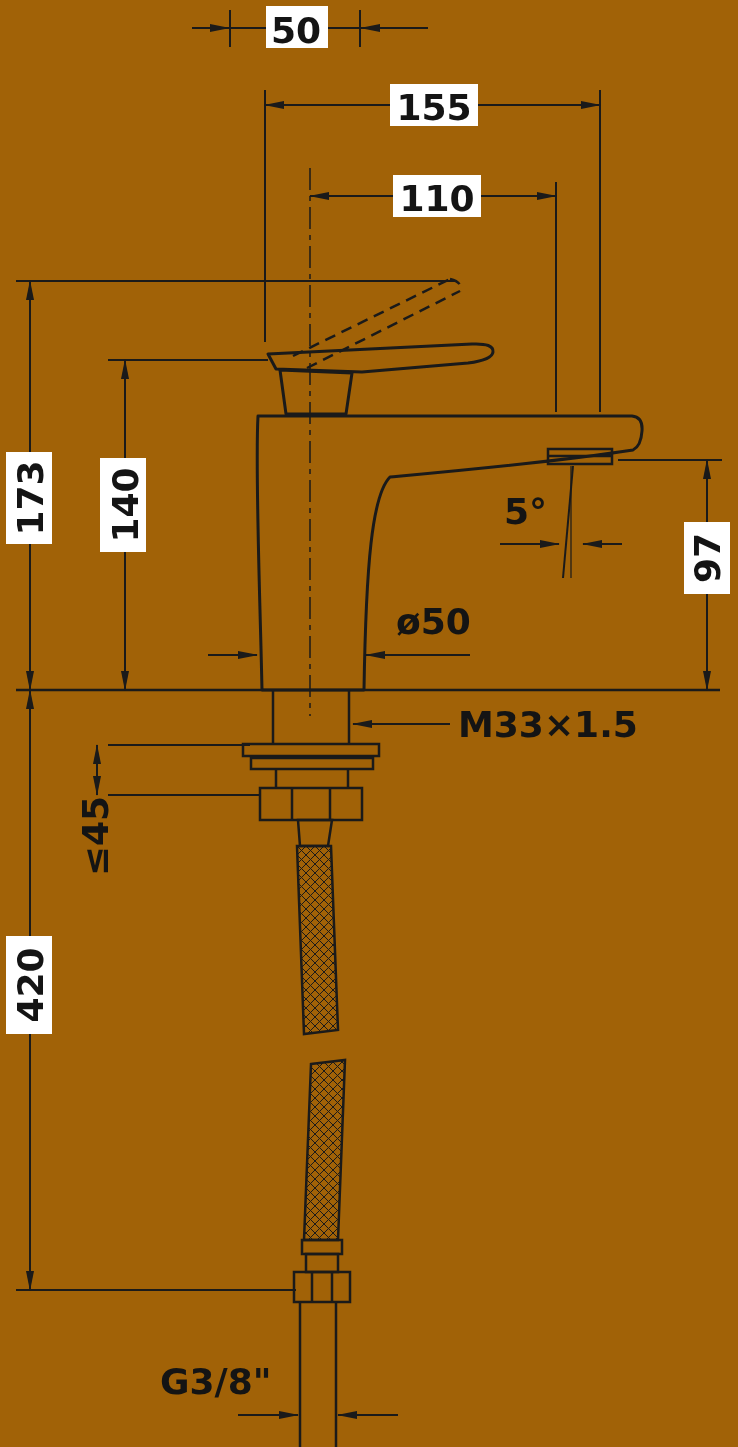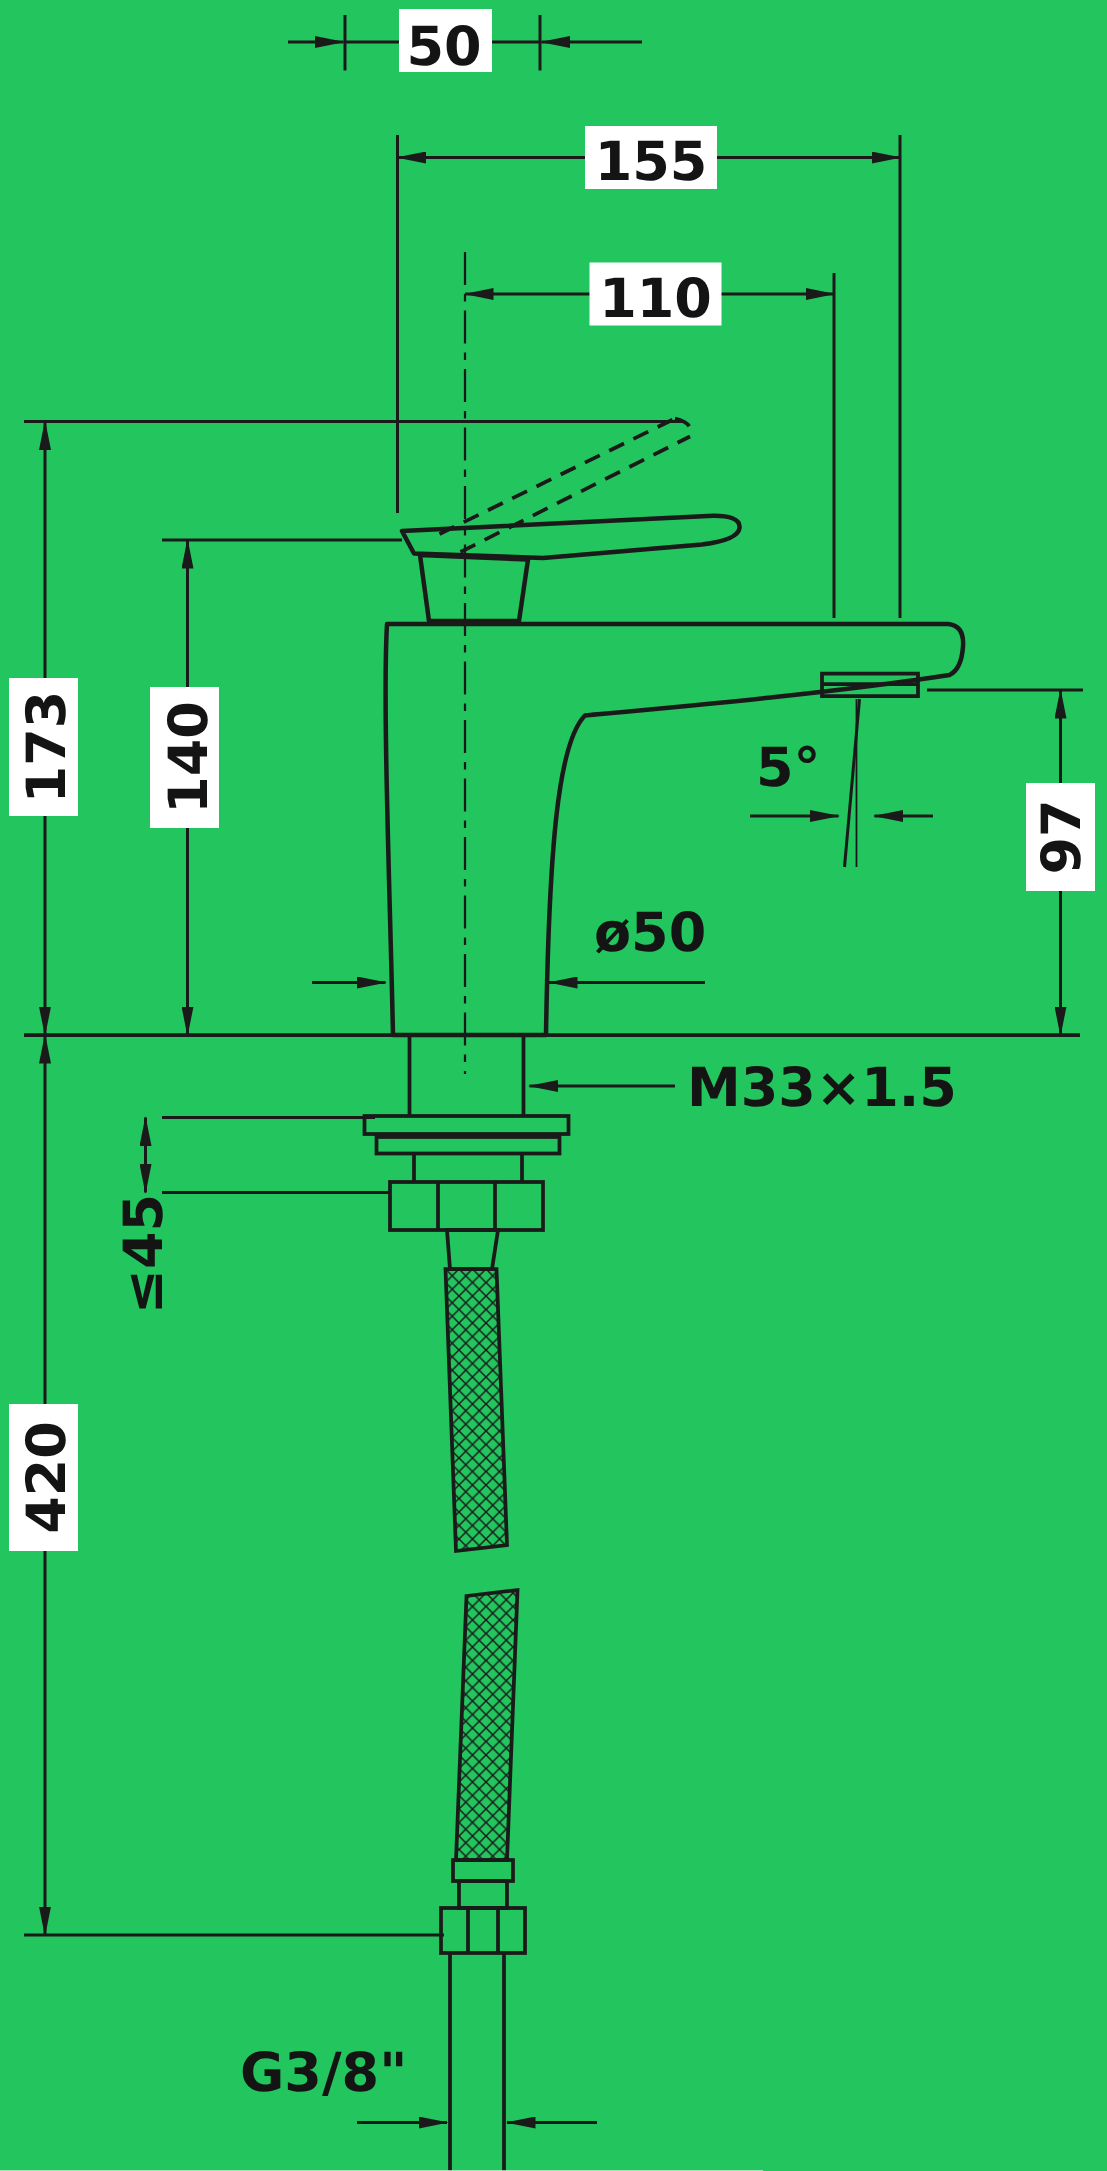--- a/index.html
+++ b/index.html
@@ -1,16 +1,16 @@
 <!DOCTYPE html>
 <html><head>
 <meta charset="utf-8">
 <style>
   html,body{margin:0;padding:0;background:#ffffff;}
-  .stage{position:relative;width:738px;height:1447px;background:#22c55e;overflow:hidden;}
+  .stage{position:relative;width:738px;height:1447px;background:#a16207;overflow:hidden;}
   svg{display:block;}
   svg text{
     font-family:"DejaVu Sans","Liberation Sans",sans-serif;
     font-weight:bold;
     font-size:36px;
     fill:#141414;
   }
   .outline{stroke:#1a1a1a;stroke-width:3;fill:none;stroke-linejoin:round;stroke-linecap:round;}
   .thin{stroke:#1a1a1a;stroke-width:2.5;fill:none;}
   .dim{stroke:#1a1a1a;stroke-width:2;fill:none;}

